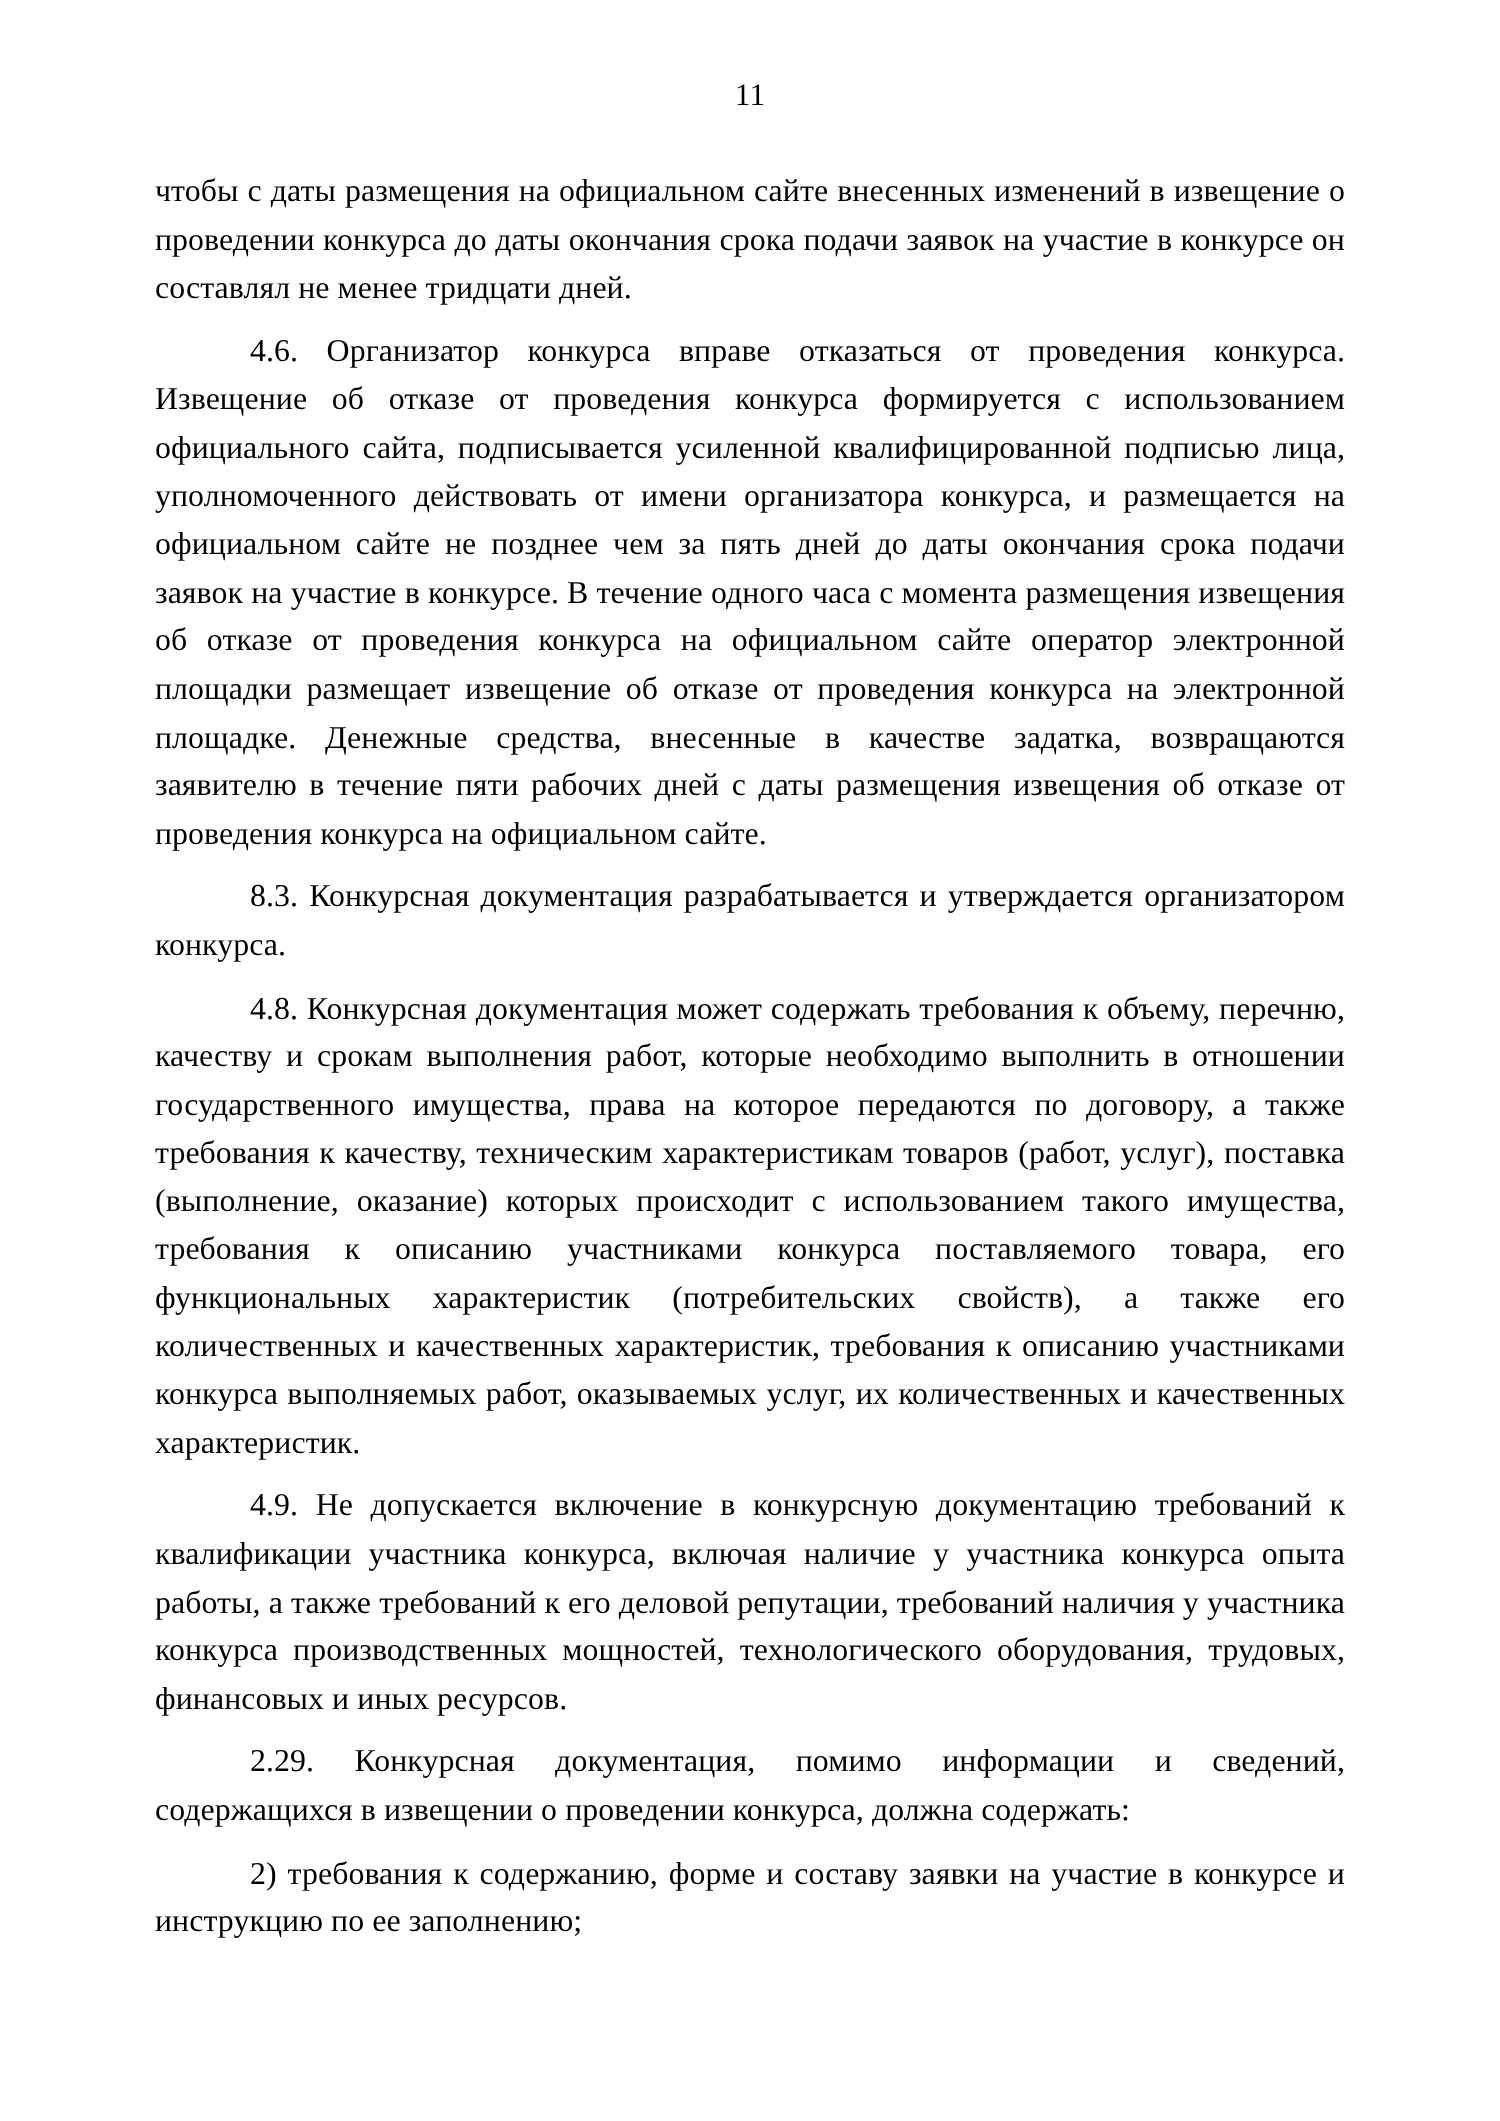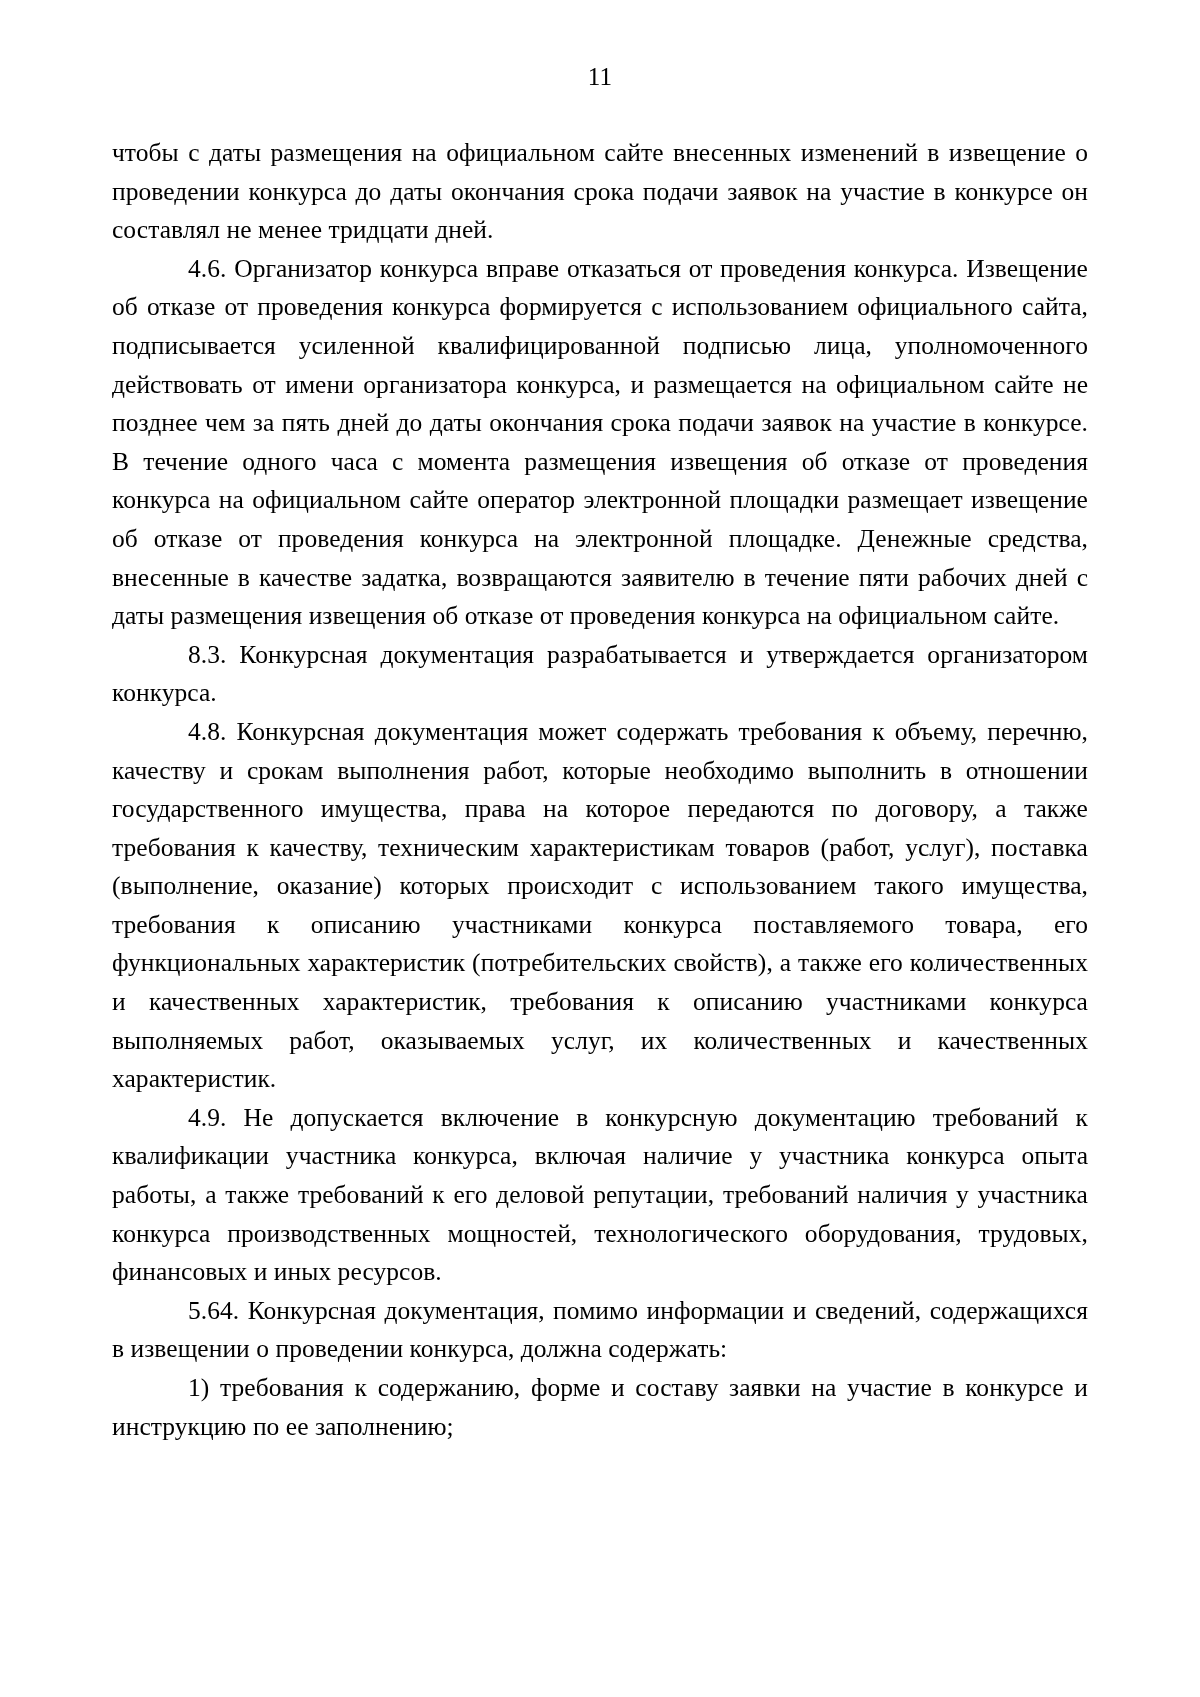--- a/index.html
+++ b/index.html
@@ -23,21 +23,21 @@
     border-radius: 16px;
   }
   .page-number {
     text-align: center;
     font-size: 25px;
     line-height: 1.2;
     margin: 0 0 42px 0;
     letter-spacing: 0.2px;
   }
   .body-text p {
-    margin: 0;
+    margin: 12px;
     font-size: 25.5px;
     line-height: 38.6px;
     text-align: justify;
     text-justify: inter-word;
     letter-spacing: 0.05px;
   }
   .body-text p.indent {
     text-indent: 76px;
   }
   .body-text p.noindent {
@@ -66,18 +66,18 @@
     <p class="noindent nostretch">чтобы с даты размещения на официальном сайте внесенных изменений в извещение о проведении конкурса до даты окончания срока подачи заявок на участие в конкурсе он составлял не менее тридцати дней.</p>
 
     <p class="indent nostretch">4.6. Организатор конкурса вправе отказаться от проведения конкурса. Извещение об отказе от проведения конкурса формируется с использованием официального сайта, подписывается усиленной квалифицированной подписью лица, уполномоченного действовать от имени организатора конкурса, и размещается на официальном сайте не позднее чем за пять дней до даты окончания срока подачи заявок на участие в конкурсе. В течение одного часа с момента размещения извещения об отказе от проведения конкурса на официальном сайте оператор электронной площадки размещает извещение об отказе от проведения конкурса на электронной площадке. Денежные средства, внесенные в качестве задатка, возвращаются заявителю в течение пяти рабочих дней с даты размещения извещения об отказе от проведения конкурса на официальном сайте.</p>
 
     <p class="indent nostretch">8.3. Конкурсная документация разрабатывается и утверждается организатором конкурса.</p>
 
     <p class="indent nostretch">4.8. Конкурсная документация может содержать требования к объему, перечню, качеству и срокам выполнения работ, которые необходимо выполнить в отношении государственного имущества, права на которое передаются по договору, а также требования к качеству, техническим характеристикам товаров (работ, услуг), поставка (выполнение, оказание) которых происходит с использованием такого имущества, требования к описанию участниками конкурса поставляемого товара, его функциональных характеристик (потребительских свойств), а также его количественных и качественных характеристик, требования к описанию участниками конкурса выполняемых работ, оказываемых услуг, их количественных и качественных характеристик.</p>
 
     <p class="indent nostretch">4.9. Не допускается включение в конкурсную документацию требований к квалификации участника конкурса, включая наличие у участника конкурса опыта работы, а также требований к его деловой репутации, требований наличия у участника конкурса производственных мощностей, технологического оборудования, трудовых, финансовых и иных ресурсов.</p>
 
-    <p class="indent nostretch">5.64. Конкурсная документация, помимо информации и сведений, содержащихся в извещении о проведении конкурса, должна содержать:</p>
+    <p class="indent nostretch">2.29. Конкурсная документация, помимо информации и сведений, содержащихся в извещении о проведении конкурса, должна содержать:</p>
 
-    <p class="indent nostretch">1) требования к содержанию, форме и составу заявки на участие в конкурсе и инструкцию по ее заполнению;</p>
+    <p class="indent nostretch">2) требования к содержанию, форме и составу заявки на участие в конкурсе и инструкцию по ее заполнению;</p>
 
   </div>
 </div>
 
 </body></html>

